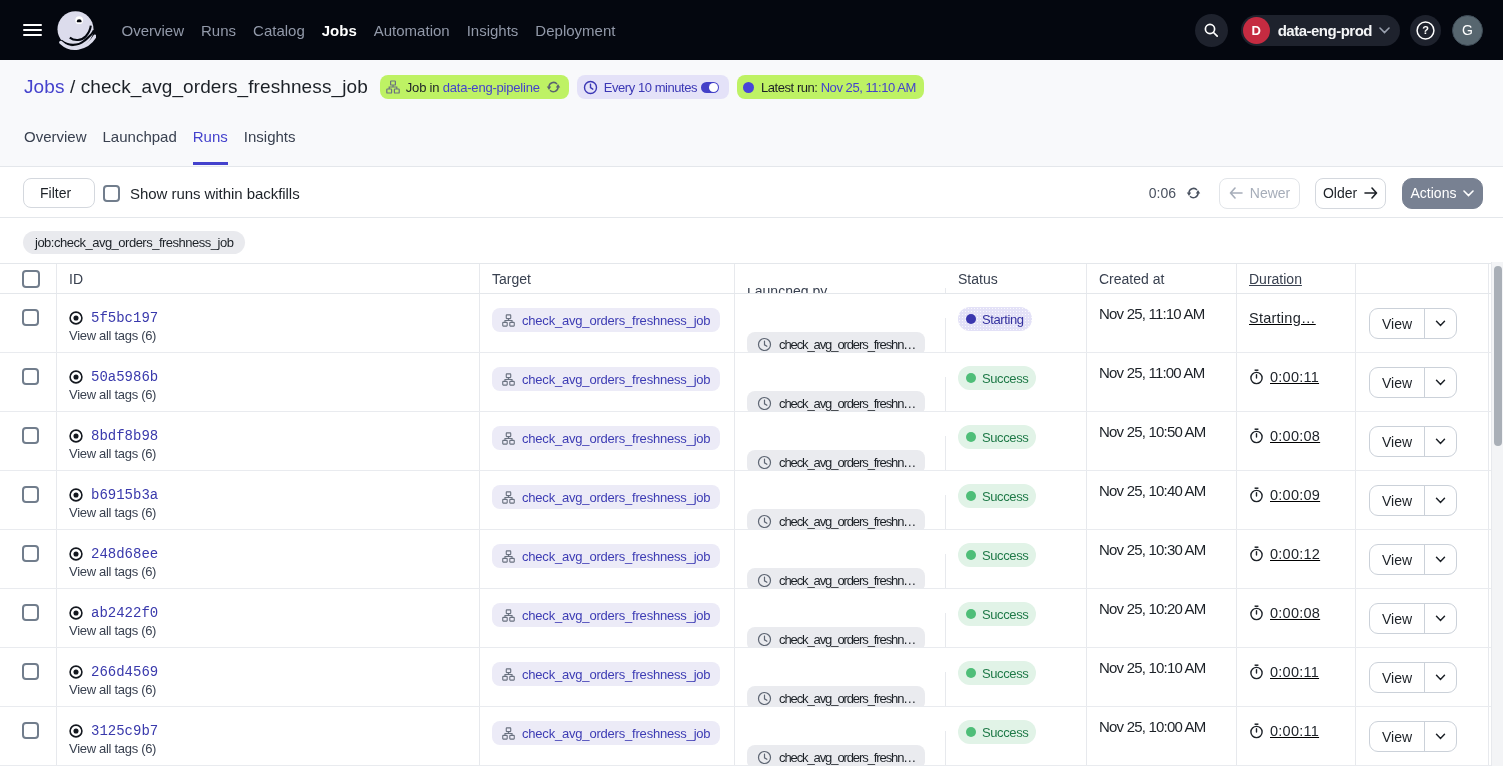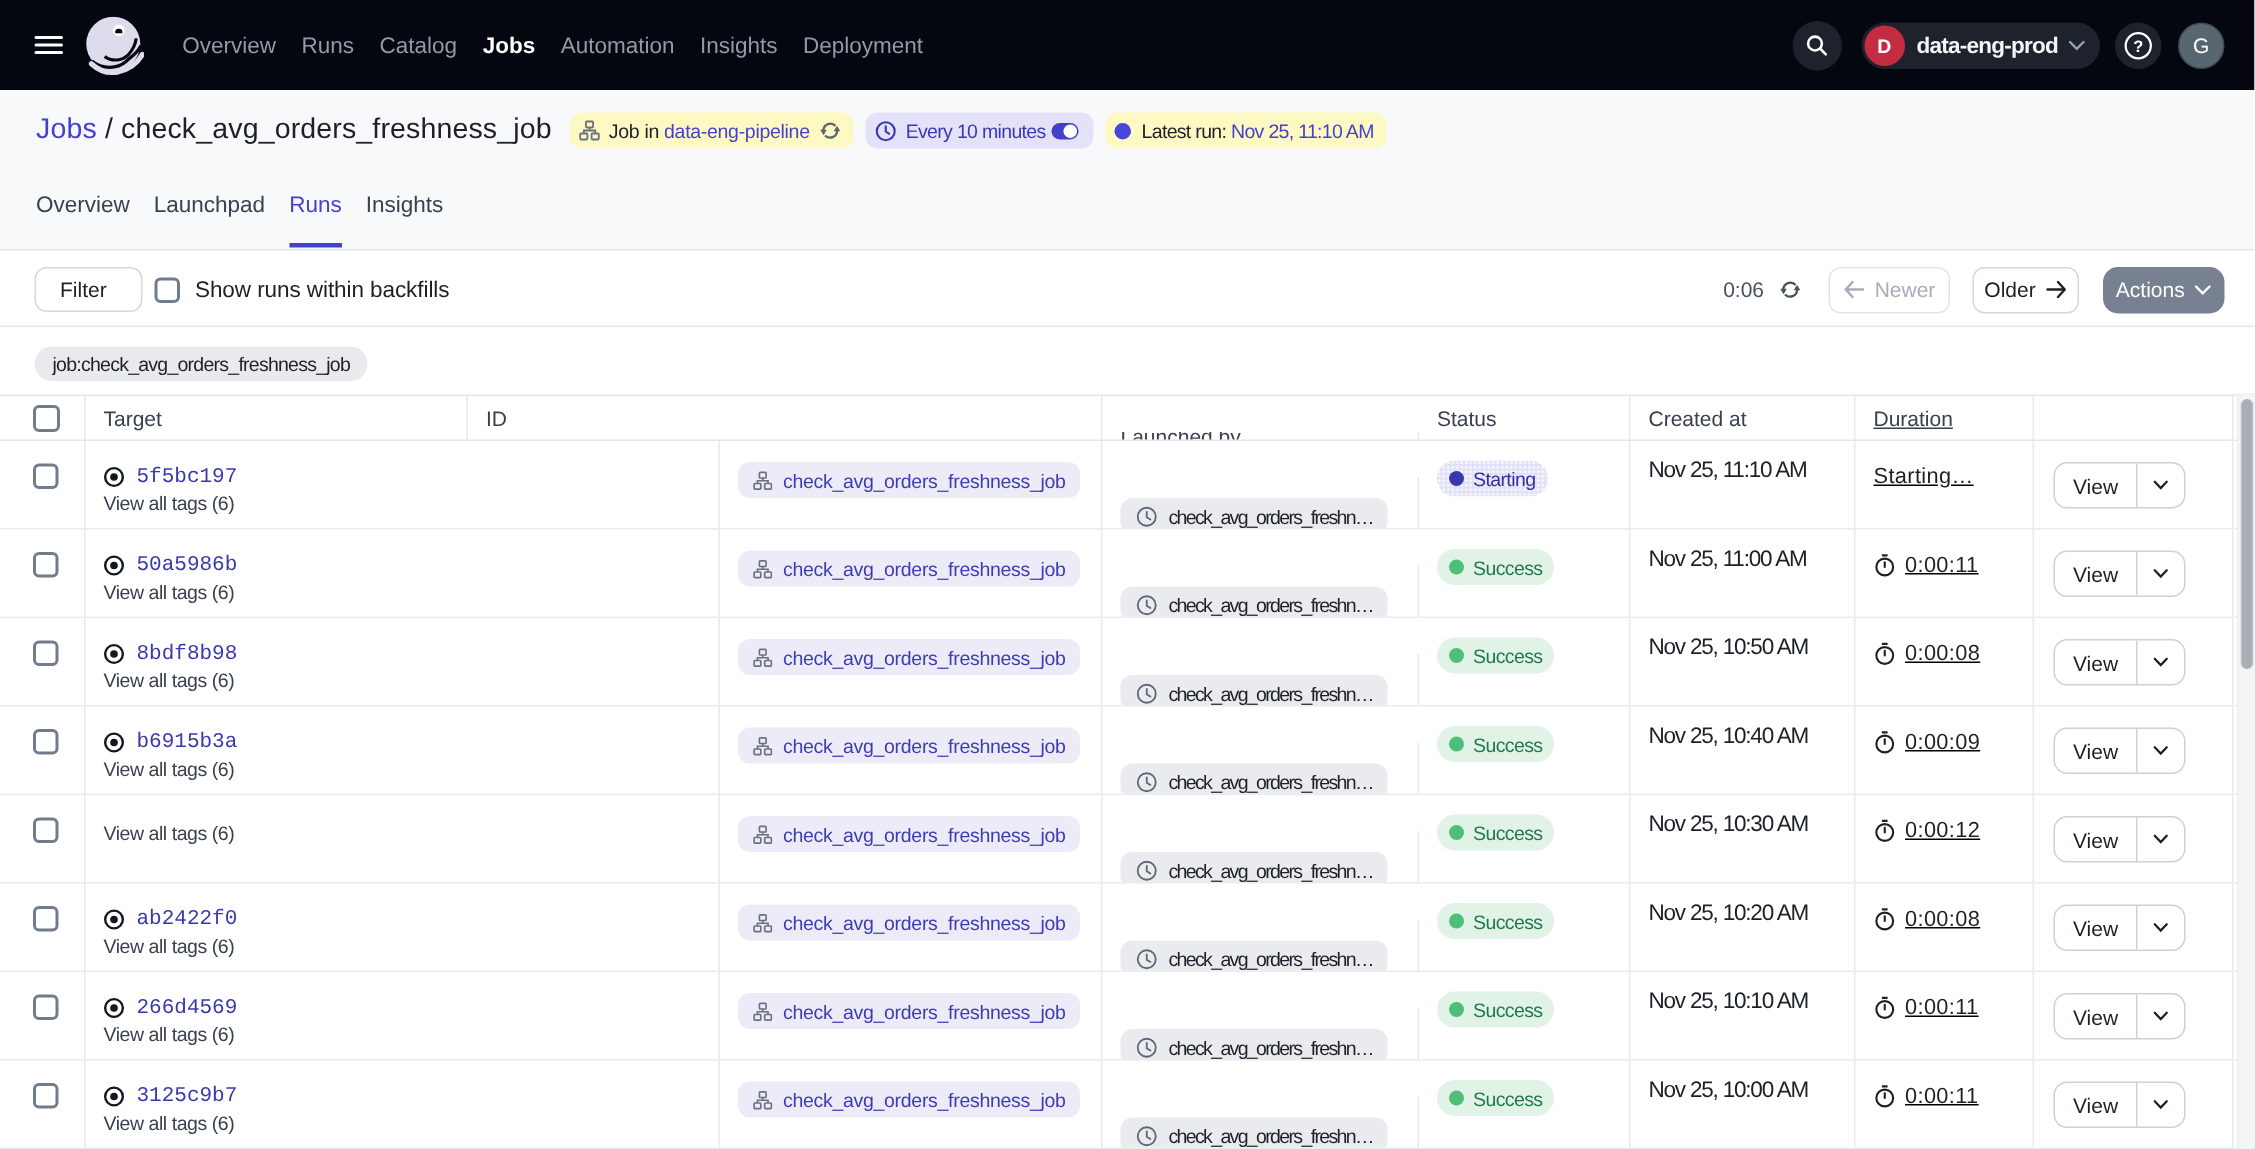--- a/index.html
+++ b/index.html
@@ -22,21 +22,21 @@
   .depname { color:#F4F5F7; font-size:15px; font-weight:700; margin:0 7px 0 8px; letter-spacing:-0.5px; }
   .help { margin-left:10px; }
   .avatar { width:31px; height:31px; border-radius:50%; background:#57666F; color:#fff;
     font-size:14px; display:flex; align-items:center; justify-content:center; margin-left:11px;
     border:1px solid #3E4B56;}
 
   .hdr { background:#F8F9FB; height:106px; padding:15px 24px 0; }
   .crumb { font-size:19px; color:#1C2127; letter-spacing:0.1px; display:flex; align-items:center; }
   .crumb a { color:#4442CD; text-decoration:none; }
   .crumb .chips { display:flex; margin-left:12px; gap:8px; }
-  .chip { height:24px; border-radius:8px; background:#fef9c3; display:flex; align-items:center;
+  .chip { height:24px; border-radius:8px; background:#bef264; display:flex; align-items:center;
     font-size:13px; color:#1C2127; padding:0 8px 0 6px; white-space:nowrap; letter-spacing:-0.45px;}
   .chip a { color:#4442CD; text-decoration:none; }
   .chip.lav { background:#E4E2F8; color:#3B38B5; }
   .tabs { display:flex; gap:16px; margin-top:29px; }
   .tab { font-size:15px; color:#394150; line-height:17px; padding-bottom:17px; }
   .tab.act { color:#4442CD; border-bottom:3px solid #4442CD; }
 
   .frow { height:52px; border-top:1px solid #E4E7EB; border-bottom:1px solid #E4E7EB;
     display:flex; align-items:center; padding:2px 20px 0 23px; background:#fff; }
   .fbtn { height:30px; border:1px solid #D4D8DE; border-radius:8px; background:#fff;
@@ -234,22 +234,22 @@
 
 <div class="chiprow">
     <div class="pill">job:check_avg_orders_freshness_job</div>
   </div>
 
 <div class="tbl">
   <div class="trow thead">
     <div class="c c1" style="align-items:center;padding-top:0;">
         <div class="cb" style="width:18px;height:18px;"></div>
       </div>
+    <div class="c c2">ID</div>
     <div class="c c3">Target</div>
-    <div class="c c2">ID</div>
     <div class="c c4">Launched by</div>
     <div class="c c5">Status</div>
     <div class="c c6">Created at</div>
     <div class="c c7">Duration</div>
     <div class="c c8"></div>
   </div>
   <div class="trow">
     <div class="c c1">
         <div class="cb"></div>
       </div>
@@ -463,20 +463,27 @@
             </svg>
           </span>
         </span>
       </div>
   </div>
 <div class="trow">
     <div class="c c1">
         <div class="cb"></div>
       </div>
     <div class="c c2">
+        <div class="idline">
+          <svg width="14" height="14" viewBox="0 0 14 14">
+            <circle cx="7" cy="7" r="5.9" stroke="#14181F" stroke-width="1.6" fill="none"></circle>
+            <circle cx="7" cy="7" r="2.55" fill="#14181F"></circle>
+          </svg>
+          <span class="runid">248d68ee</span>
+        </div>
         <div class="tags">View all tags (6)</div>
       </div>
     <div class="c c3">
         <span class="jobchip"><svg width="13" height="13" viewBox="0 0 14 14">
             <rect x="4.6" y="1" width="4.8" height="4" rx="0.6" fill="none" stroke="#6A7280" stroke-width="1.2"></rect>
             <rect x="0.8" y="9" width="4.8" height="4" rx="0.6" fill="none" stroke="#6A7280" stroke-width="1.2"></rect>
             <rect x="8.4" y="9" width="4.8" height="4" rx="0.6" fill="none" stroke="#6A7280" stroke-width="1.2"></rect>
             <path d="M7 5 v2 M3.2 9 v-2 h7.6 v2" stroke="#6A7280" stroke-width="1.2" fill="none"></path>
           </svg>check_avg_orders_freshness_job</span>
       </div>

